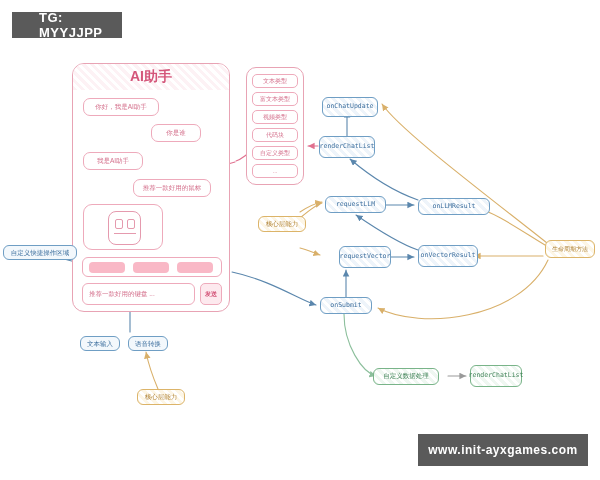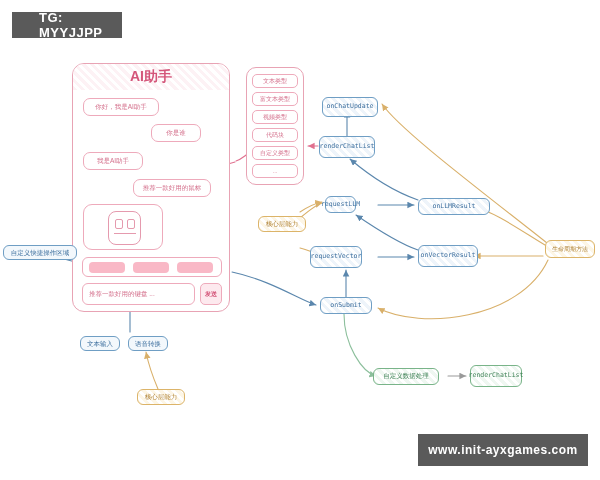--- a/index.html
+++ b/index.html
@@ -128,23 +128,23 @@
     background:repeating-linear-gradient(45deg,#fdf6e6 0 3px,#ffffff 3px 6px);
     font-family:"Liberation Sans", sans-serif; font-size:6.5px;
   }
   .node.bluelabel {
     border:1px solid #6f9ec4; color:#3d6f9e; background:#f3f8fc;
     font-family:"Liberation Sans", sans-serif; font-size:6.5px;
   }
 
   #n-onChatUpdate   { left:322px; top:89px;  width:56px; height:20px;margin-top:8px; }
   #n-renderChatList { left:319px; top:136px; width:56px; height:22px; }
-  #n-requestLLM     { left:325px; top:196px; width:31px; height:17px; }
+  #n-requestLLM     { left:325px; top:196px; width:61px; height:17px; }
   #n-onLLMResult    { left:418px; top:198px; width:72px; height:17px; }
-  #n-requestVector  { left:310px; top:246px; width:52px; height:22px; }
+  #n-requestVector  { left:339px; top:246px; width:52px; height:22px; }
   #n-onVectorResult { left:418px; top:245px; width:60px; height:22px; }
   #n-onSubmit       { left:320px; top:297px; width:52px; height:17px; }
   #n-customData     { left:373px; top:368px; width:66px; height:17px; }
   #n-renderChatList2{ left:470px; top:365px; width:52px; height:22px; }
   #n-lifecycle      { left:545px; top:240px; width:50px; height:18px;
                       font-size:6px; }
 
   #lbl-custom-quick { left:3px;   top:245px; width:74px; height:15px; }
   #lbl-text-input   { left:80px;  top:336px; width:40px; height:15px; }
   #lbl-voice        { left:128px; top:336px; width:40px; height:15px; }

